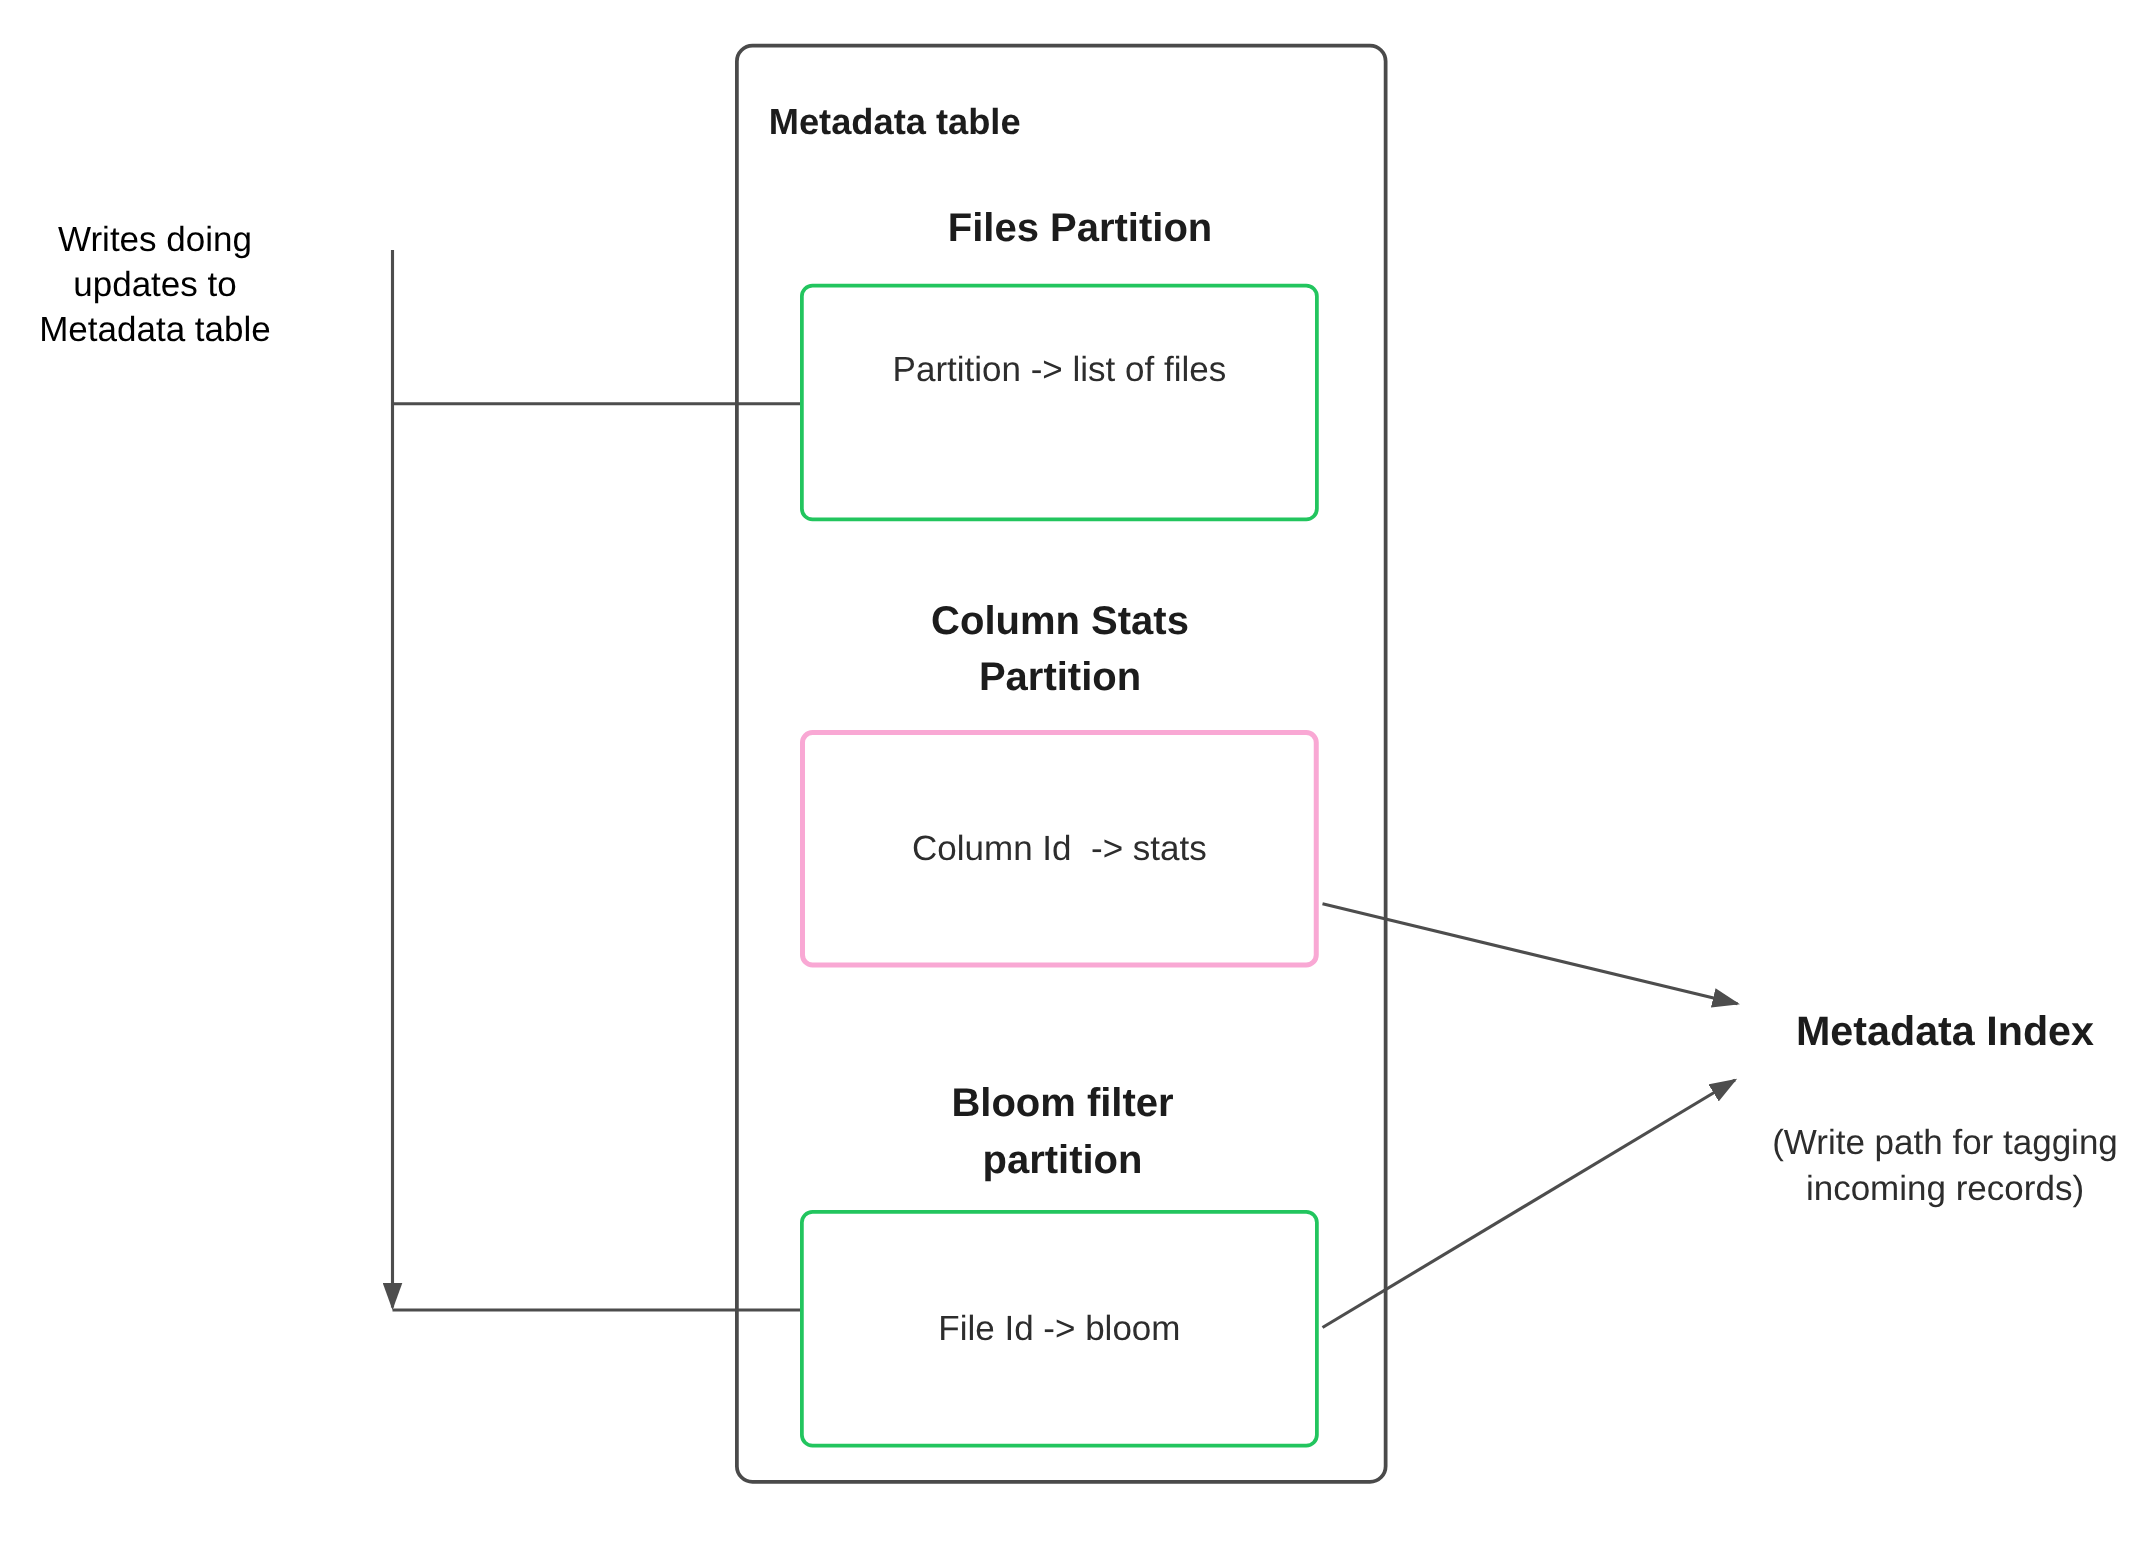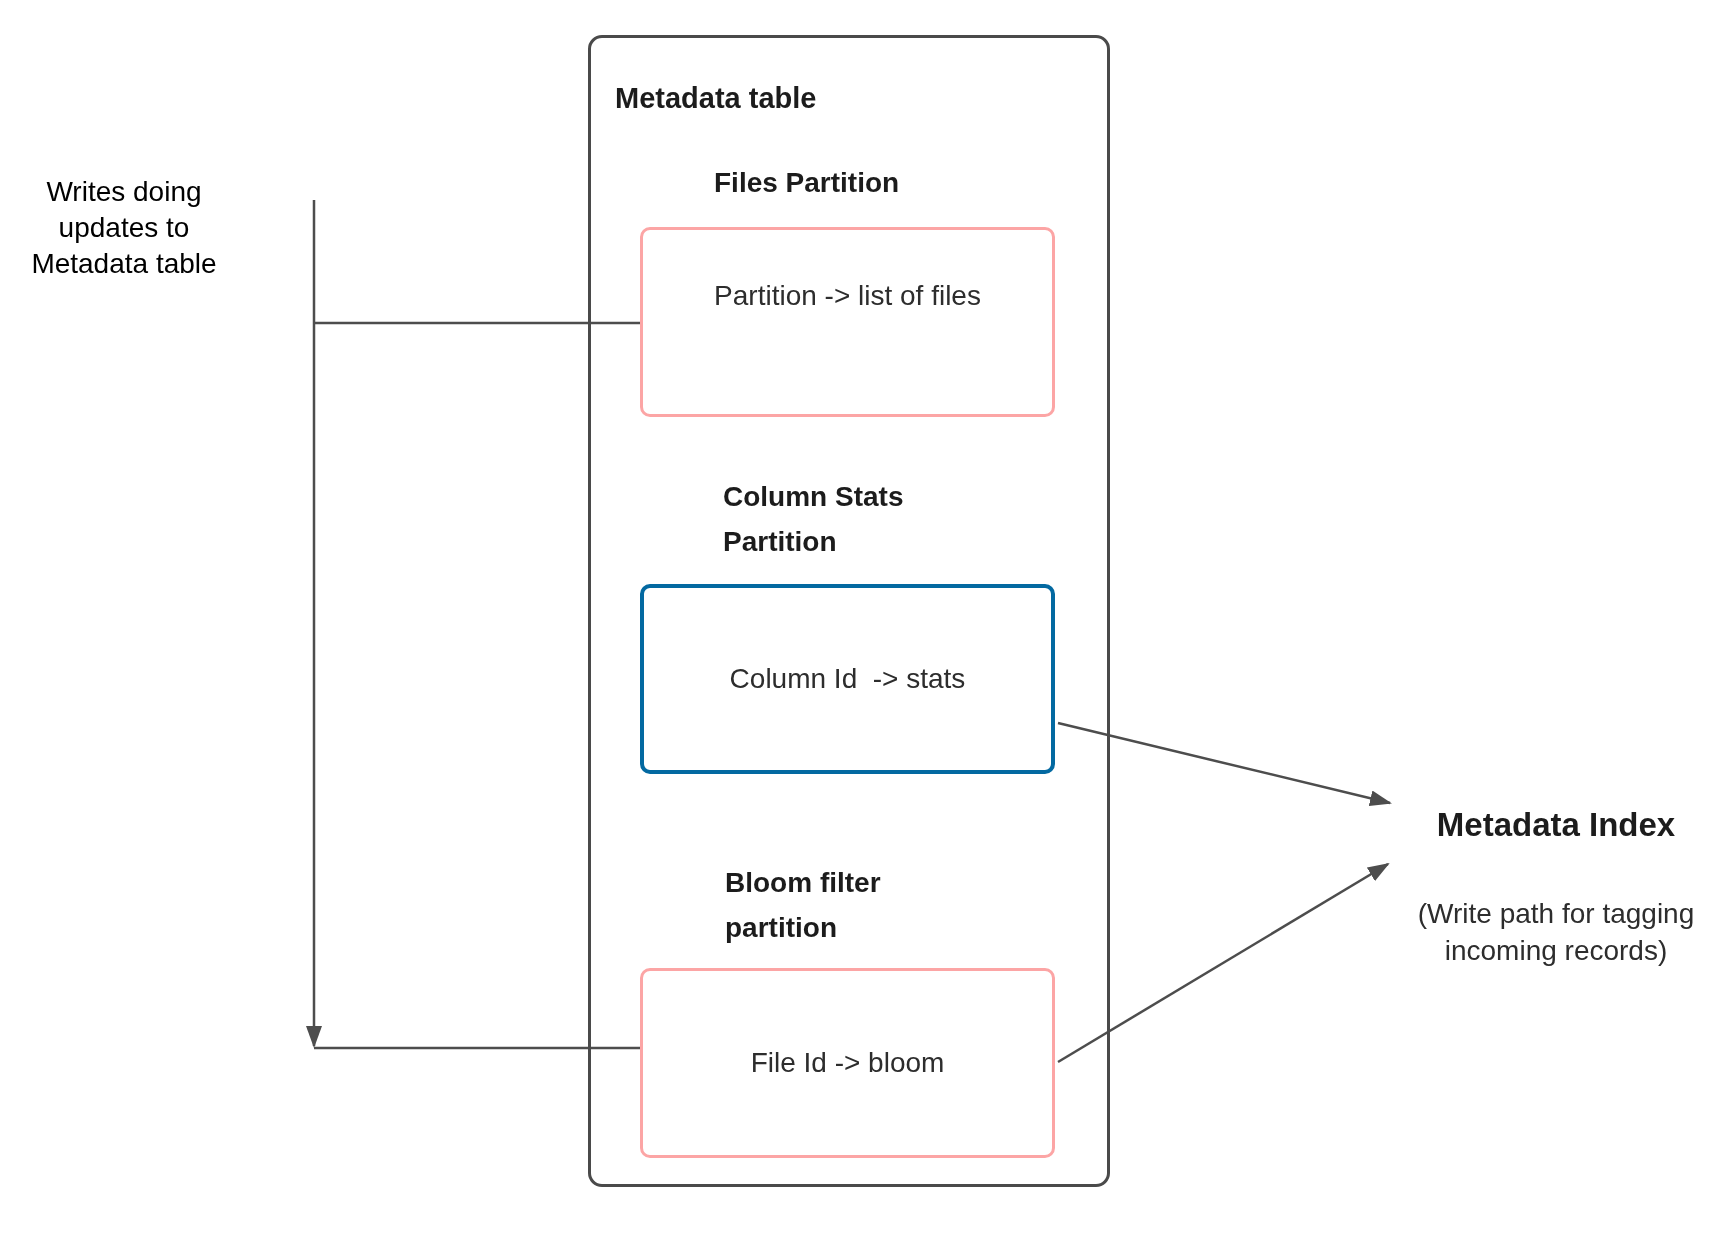--- a/index.html
+++ b/index.html
@@ -56,45 +56,46 @@
     left: 24px;
     top: 44px;
     font-size: 29px;
     font-weight: bold;
     color: #1c1c1c;
     white-space: nowrap;
   }
   
   .part-heading {
     position: absolute;
-    font-size: 28px;
+    text-align: center;
+    font-size: 32px;
     font-weight: bold;
     line-height: 45px;
     color: #1c1c1c;
   }
   .heading-files   { left: 714px; top: 160px; width: 300px; }
   .heading-colstats{ left: 723px; top: 474px; width: 250px; }
   .heading-bloom   { left: 725px; top: 860px; width: 250px; }
   
   .inner-box {
     position: absolute;
     left: 640px;
     width: 415px;
     height: 190px;
     box-sizing: border-box;
-    border: 3px solid #fca5a5;
+    border: 3px solid #22c55e;
     border-radius: 10px;
     background: #ffffff;
     display: flex;
     flex-direction: column;
     align-items: center;
     justify-content: center;
   }
   .files-box    { top: 227px; padding-bottom: 52px; }
-  .colstats-box { top: 584px; border: 4px solid #0369a1; }
+  .colstats-box { top: 584px; border: 4px solid #f9a8d4; }
   .bloom-box    { top: 968px; }
   .box-text {
     font-size: 28px;
     line-height: 38px;
     text-align: center;
     color: #2d2d2d;
     white-space: pre-wrap;
   }
   
   .index-title {

